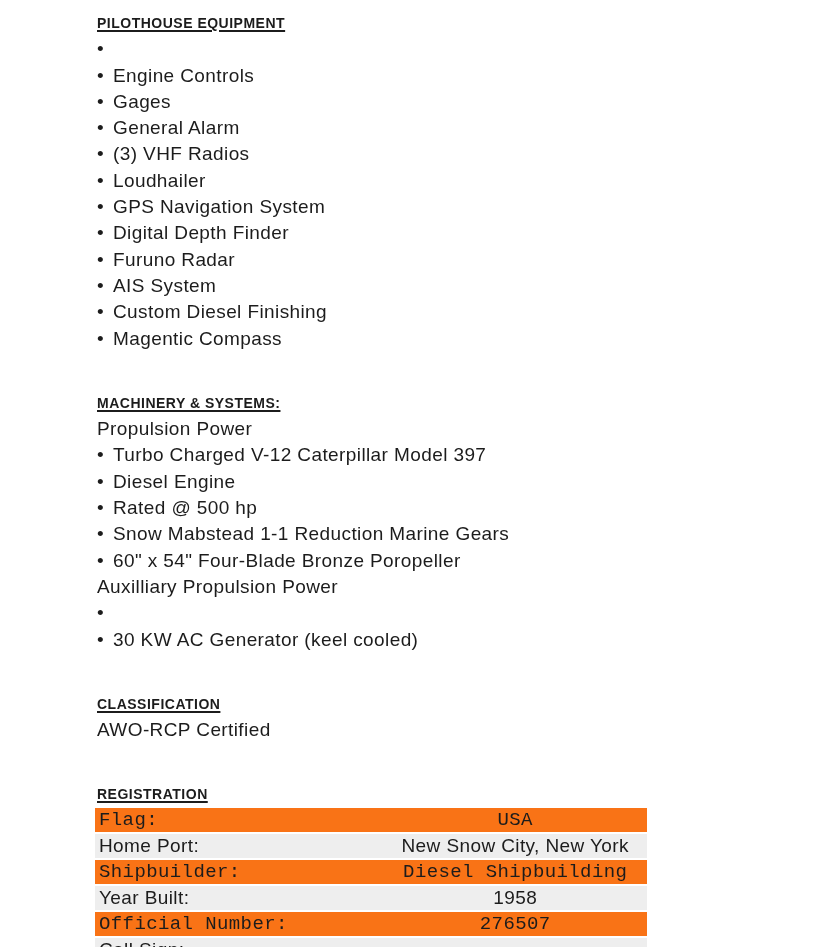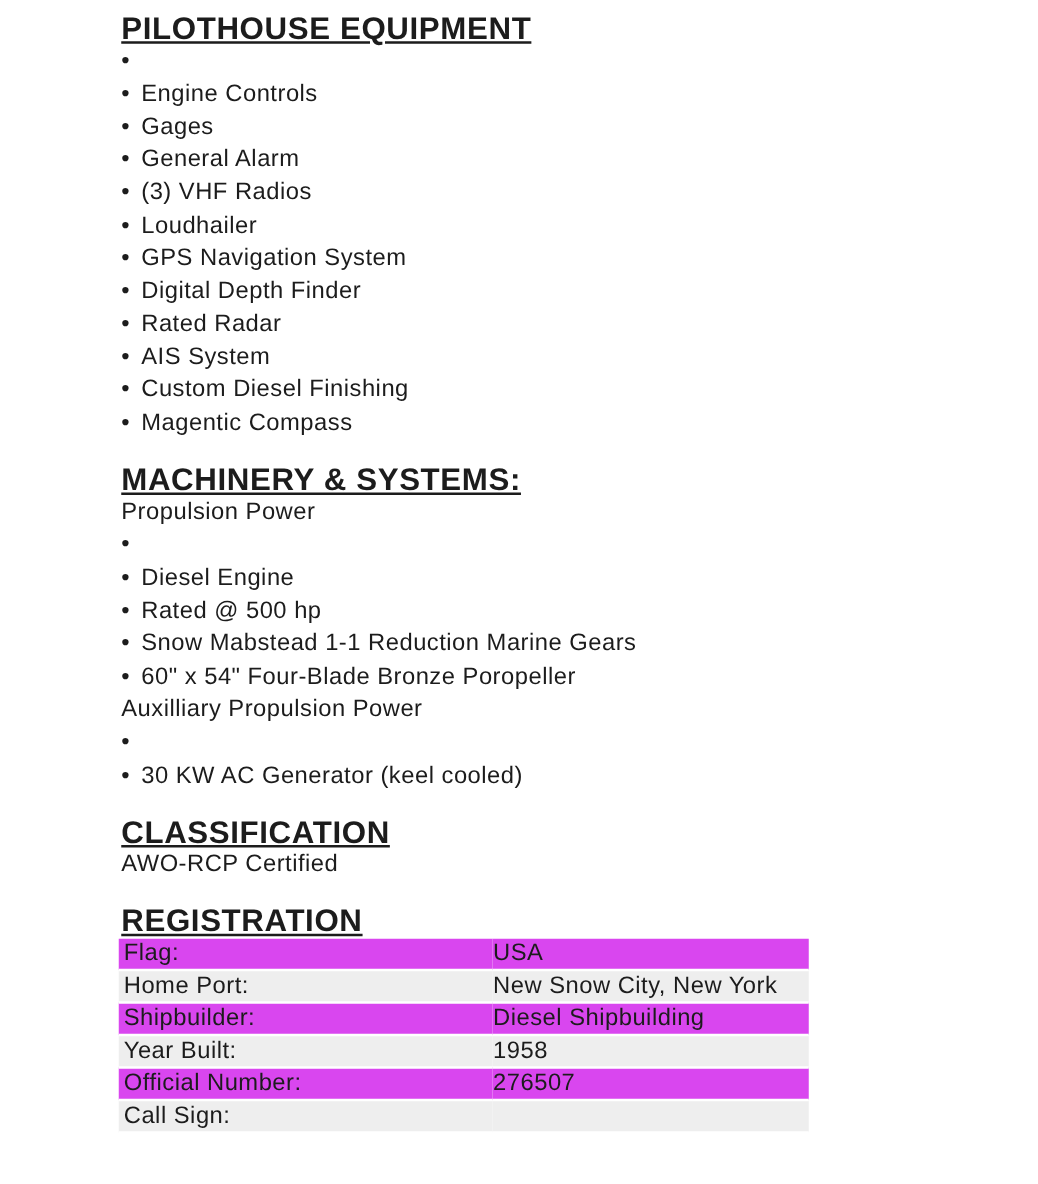--- a/index.html
+++ b/index.html
@@ -14,24 +14,24 @@
     font-family: "Liberation Sans", sans-serif;
     color: #1c1c1c;
   }
   .doc {
     box-sizing: border-box;
     width: 830px;
     height: 947px;
     padding: 10px 0 0 96px;
   }
   .section { margin: 0; }
-  .section + .section { margin-top: 19px; }
+  .section + .section { margin-top: 38px; }
 
   .heading {
-    font-size: 25px;
+    font-size: 14px;
     font-weight: bold;
     letter-spacing: 0.5px;
     text-decoration: underline;
     text-decoration-thickness: 2px;
     text-underline-offset: 2px;
     line-height: 26.3px;
     height: 26.3px;
     white-space: nowrap;
     padding-left: 1px;
   }
@@ -60,24 +60,24 @@
     table-layout: fixed;
   }
   .reg-table td {
     font-size: 19px;
     letter-spacing: 0.4px;
     height: 24px;
     padding: 0;
     border-bottom: 2px solid #ffffff;
     vertical-align: middle;
   }
-  .reg-table tr.shade-dark td  { background: #d946ef; }
+  .reg-table tr.shade-dark td  { background: #f97316; font-family: Liberation Mono, monospace; }
   .reg-table tr.shade-light td { background: #eeeeee; }
   .reg-table td.lbl { padding-left: 4px;  text-align: left;  width: 55%; }
-  .reg-table td.val { padding-right: 11px; text-align: left; width: 45%; }
+  .reg-table td.val { padding-right: 11px; text-align: center; width: 45%; }
 </style>
 </head>
 <body>
 
 <div class="doc">
     <div class="section">
       <div class="heading">PILOTHOUSE EQUIPMENT</div>
       <div class="line bullet">
         <span class="bullet-glyph">•</span>
       </div>
@@ -104,21 +104,21 @@
       <div class="line bullet">
         <span class="bullet-glyph">•</span>
         <span class="line-text">GPS Navigation System</span>
       </div>
       <div class="line bullet">
         <span class="bullet-glyph">•</span>
         <span class="line-text">Digital Depth Finder</span>
       </div>
       <div class="line bullet">
         <span class="bullet-glyph">•</span>
-        <span class="line-text">Rated Radar</span>
+        <span class="line-text">Furuno Radar</span>
       </div>
       <div class="line bullet">
         <span class="bullet-glyph">•</span>
         <span class="line-text">AIS System</span>
       </div>
       <div class="line bullet">
         <span class="bullet-glyph">•</span>
         <span class="line-text">Custom Diesel Finishing</span>
       </div>
       <div class="line bullet">
@@ -126,20 +126,21 @@
         <span class="line-text">Magentic Compass</span>
       </div>
     </div>
     <div class="section">
       <div class="heading">MACHINERY &amp; SYSTEMS:</div>
       <div class="line plain">
         <span class="line-text">Propulsion Power</span>
       </div>
       <div class="line bullet">
         <span class="bullet-glyph">•</span>
+        <span class="line-text">Turbo Charged V-12 Caterpillar Model 397</span>
       </div>
       <div class="line bullet">
         <span class="bullet-glyph">•</span>
         <span class="line-text">Diesel Engine</span>
       </div>
       <div class="line bullet">
         <span class="bullet-glyph">•</span>
         <span class="line-text">Rated @ 500 hp</span>
       </div>
       <div class="line bullet">

